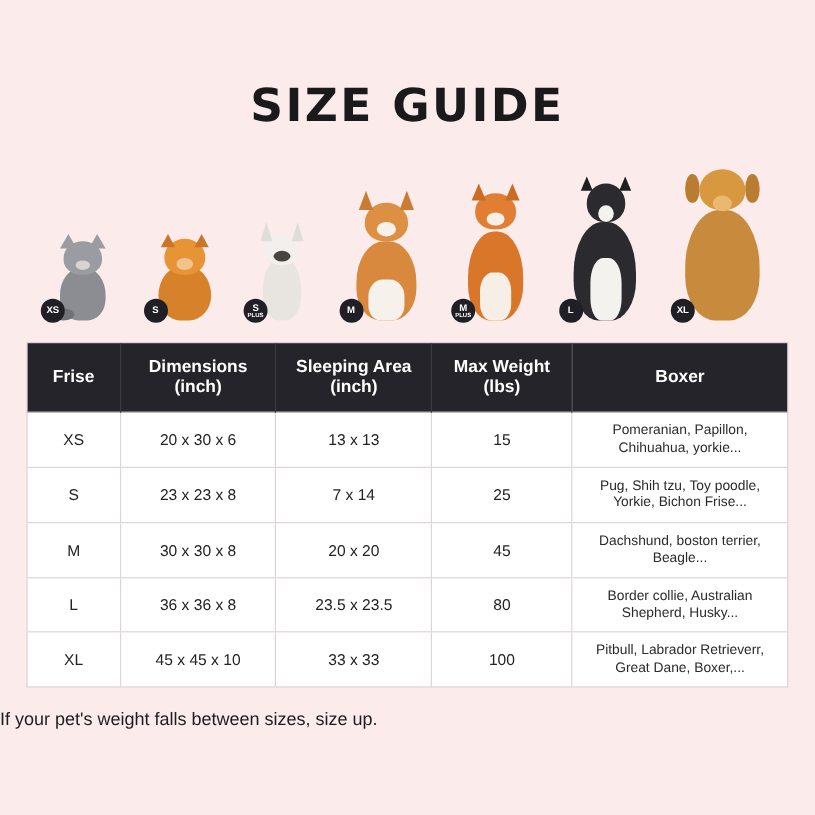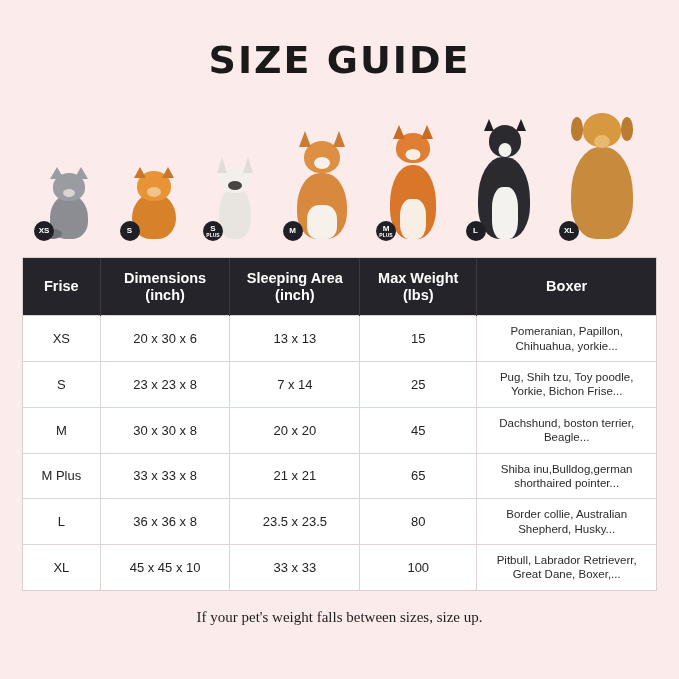--- a/index.html
+++ b/index.html
@@ -19,21 +19,21 @@
     width: 679px;
     height: 679px;
     box-sizing: border-box;
   }
   .title {
     text-align: center;
     font-size: 38px;
     font-weight: bold;
     letter-spacing: 2px;
     color: #1a1a1a;
-    padding-top: 38px;
+    padding-top: 66px;
     font-family: "DejaVu Sans", sans-serif;
   }
 
   
   .pets {
     position: relative;
     height: 135px;
     margin: 22px 40px 0 40px;
     display: flex;
     align-items: flex-end;
@@ -133,25 +133,24 @@
     color: #2b2b2b;
     padding: 8px 14px;
   }
   col.c1 { width: 12.2%; }
   col.c2 { width: 20.5%; }
   col.c3 { width: 20.5%; }
   col.c4 { width: 18.5%; }
   col.c5 { width: 28.3%; }
 
   .footnote {
-    text-align: center;
+    text-align: left;
     font-size: 15px;
     color: #1d1d1f;
     margin-top: 18px;
-    font-family: Liberation Serif, serif;
   }
 </style>
 </head>
 <body>
 
 <div class="page">
 
   <div class="title">SIZE GUIDE</div>
 
   <div class="pets">
@@ -302,27 +301,20 @@
           <td class="breeds">Pug, Shih tzu, Toy poodle, Yorkie, Bichon Frise...</td>
         </tr>
         <tr>
           <td>M</td>
           <td>30 x 30 x 8</td>
           <td>20 x 20</td>
           <td>45</td>
           <td class="breeds">Dachshund, boston terrier, Beagle...</td>
         </tr>
         <tr>
-          <td>M Plus</td>
-          <td>33 x 33 x 8</td>
-          <td>21 x 21</td>
-          <td>65</td>
-          <td class="breeds">Shiba inu,Bulldog,german shorthaired pointer...</td>
-        </tr>
-        <tr>
           <td>L</td>
           <td>36 x 36 x 8</td>
           <td>23.5 x 23.5</td>
           <td>80</td>
           <td class="breeds">Border collie, Australian Shepherd, Husky...</td>
         </tr>
         <tr>
           <td>XL</td>
           <td>45 x 45 x 10</td>
           <td>33 x 33</td>

